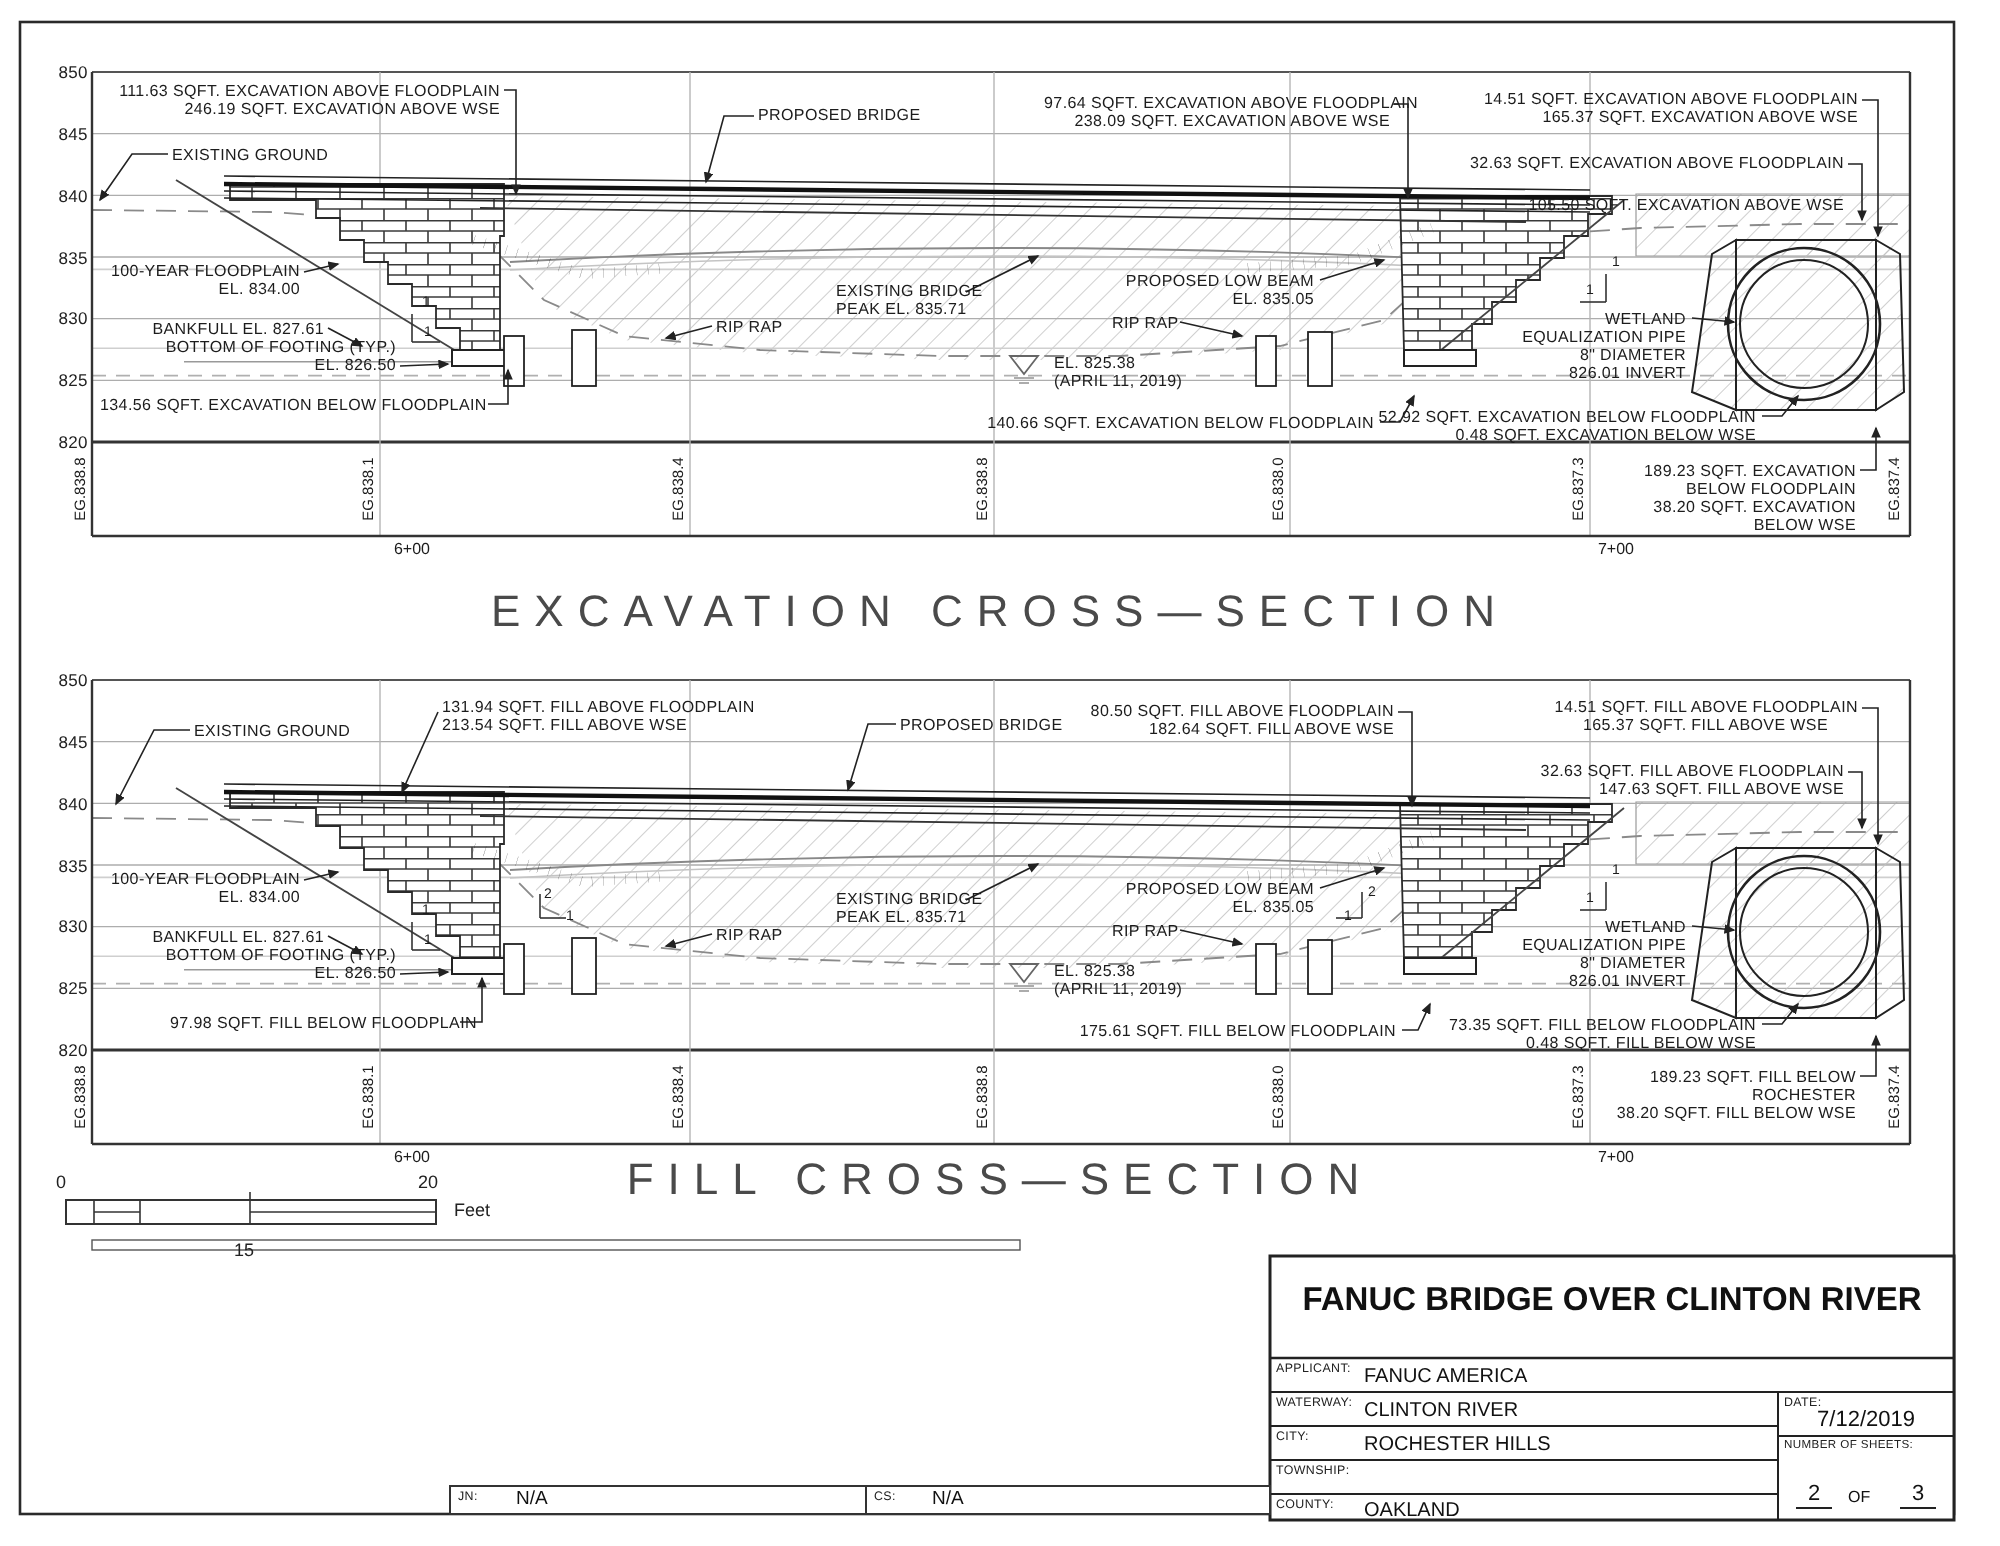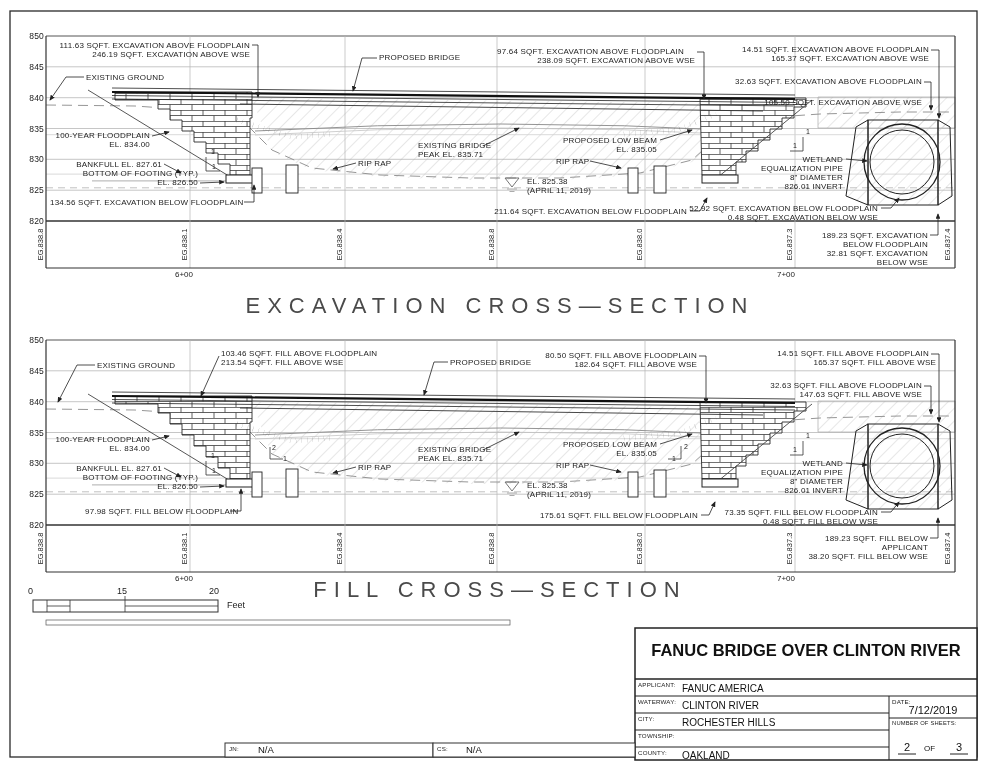--- a/index.html
+++ b/index.html
@@ -4,21 +4,21 @@
 <style>
   html,body{margin:0;padding:0;background:#fff;}
   #sheet{position:relative;width:1000px;height:773px;background:#fff;overflow:hidden;
          font-family:"Liberation Sans",sans-serif;}
   #lw{position:absolute;left:0;top:0;}
   .lb,.lbr{position:absolute;font:8px "Liberation Sans",sans-serif;color:#1c1c1c;white-space:nowrap;letter-spacing:.2px;}
   .lbr{text-align:right;}
   .ax{font-size:8.5px;color:#222;}
   .eg{position:absolute;width:60px;font:7.5px "Liberation Sans",sans-serif;color:#1c1c1c;
       text-align:center;transform:rotate(-90deg);transform-origin:center;white-space:nowrap;}
-  .st{position:absolute;width:40px;text-align:left;font:8px "Liberation Sans",sans-serif;color:#1c1c1c;}
+  .st{position:absolute;width:40px;text-align:right;font:8px "Liberation Sans",sans-serif;color:#1c1c1c;}
   .sl{position:absolute;font:7px "Liberation Sans",sans-serif;color:#1c1c1c;}
   .sec-title{position:absolute;left:200px;width:600px;text-align:center;
       font:400 22px "Liberation Sans",sans-serif;letter-spacing:7px;color:#4a4a4a;white-space:nowrap;}
   .tb-title{position:absolute;left:637px;top:641px;width:338px;text-align:center;
       font:bold 16.5px "Liberation Sans",sans-serif;color:#111;}
   .tiny{position:absolute;font:6.2px "Liberation Sans",sans-serif;color:#222;letter-spacing:.2px;}
   .val{position:absolute;font:10px "Liberation Sans",sans-serif;color:#111;}
   .sb{position:absolute;font:9px "Liberation Sans",sans-serif;color:#222;}
 </style>
 </head>
@@ -205,46 +205,46 @@
       <line x1="950" y1="754" x2="968" y2="754" stroke="#222" stroke-width="1"></line>
       <rect x="225" y="743" width="208" height="14" stroke="#333" stroke-width="1" fill="#fff"></rect>
       <rect x="433" y="743" width="202" height="14" stroke="#333" stroke-width="1" fill="#fff"></rect>
     </svg>
 
 <div>
   <div class="lbr" style="right:750px;top:41px">111.63 SQFT. EXCAVATION ABOVE FLOODPLAIN</div>
   <div class="lbr" style="right:750px;top:50px">246.19 SQFT. EXCAVATION ABOVE WSE</div>
   <div class="lb" style="left:86px;top:73px">EXISTING GROUND</div>
   <div class="lb" style="left:379px;top:53px">PROPOSED BRIDGE</div>
-  <div class="lbr" style="right:316px;top:47px">97.64 SQFT. EXCAVATION ABOVE FLOODPLAIN</div>
+  <div class="lbr" style="right:291px;top:47px">97.64 SQFT. EXCAVATION ABOVE FLOODPLAIN</div>
   <div class="lbr" style="right:305px;top:56px">238.09 SQFT. EXCAVATION ABOVE WSE</div>
   <div class="lbr" style="right:71px;top:45px">14.51 SQFT. EXCAVATION ABOVE FLOODPLAIN</div>
   <div class="lbr" style="right:71px;top:54px">165.37 SQFT. EXCAVATION ABOVE WSE</div>
   <div class="lbr" style="right:78px;top:77px">32.63 SQFT. EXCAVATION ABOVE FLOODPLAIN</div>
   <div class="lbr" style="right:78px;top:98px">105.50 SQFT. EXCAVATION ABOVE WSE</div>
   <div class="lb" style="left:418px;top:141px">EXISTING BRIDGE</div>
   <div class="lb" style="left:418px;top:150px">PEAK EL. 835.71</div>
   <div class="lbr" style="right:343px;top:136px">PROPOSED LOW BEAM</div>
   <div class="lbr" style="right:343px;top:145px">EL. 835.05</div>
   <div class="lb" style="left:358px;top:159px">RIP RAP</div>
   <div class="lb" style="left:556px;top:157px">RIP RAP</div>
   <div class="lbr" style="right:850px;top:131px">100-YEAR FLOODPLAIN</div>
   <div class="lbr" style="right:850px;top:140px">EL. 834.00</div>
   <div class="lbr" style="right:838px;top:160px">BANKFULL EL. 827.61</div>
   <div class="lbr" style="right:802px;top:169px">BOTTOM OF FOOTING (TYP.)</div>
   <div class="lbr" style="right:802px;top:178px">EL. 826.50</div>
   <div class="lb" style="left:50px;top:198px">134.56 SQFT. EXCAVATION BELOW FLOODPLAIN</div>
   <div class="lb" style="left:527px;top:177px">EL. 825.38</div>
   <div class="lb" style="left:527px;top:186px">(APRIL 11, 2019)</div>
-  <div class="lbr" style="right:313px;top:207px">211.64 SQFT. EXCAVATION BELOW FLOODPLAIN</div>
+  <div class="lbr" style="right:313px;top:207px">140.66 SQFT. EXCAVATION BELOW FLOODPLAIN</div>
   <div class="lbr" style="right:122px;top:204px">52.92 SQFT. EXCAVATION BELOW FLOODPLAIN</div>
   <div class="lbr" style="right:122px;top:213px">0.48 SQFT. EXCAVATION BELOW WSE</div>
   <div class="lbr" style="right:72px;top:231px">189.23 SQFT. EXCAVATION</div>
   <div class="lbr" style="right:72px;top:240px">BELOW FLOODPLAIN</div>
-  <div class="lbr" style="right:72px;top:249px">32.81 SQFT. EXCAVATION</div>
+  <div class="lbr" style="right:72px;top:249px">38.20 SQFT. EXCAVATION</div>
   <div class="lbr" style="right:72px;top:258px">BELOW WSE</div>
   <div class="lbr" style="right:157px;top:155px">WETLAND</div>
   <div class="lbr" style="right:157px;top:164px">EQUALIZATION PIPE</div>
   <div class="lbr" style="right:157px;top:173px">8" DIAMETER</div>
   <div class="lbr" style="right:157px;top:182px">826.01 INVERT</div>
   <div class="sl" style="left:211px;top:148px">1</div>
   <div class="sl" style="left:212px;top:163px">1</div>
   <div class="sl" style="left:806px;top:128px">1</div>
   <div class="sl" style="left:793px;top:142px">1</div>
   <div class="ax lbr" style="right:956px;top:31px">850</div>
@@ -260,49 +260,49 @@
   <div class="eg" style="left:461px;top:240px">EG.838.8</div>
   <div class="eg" style="left:609px;top:240px">EG.838.0</div>
   <div class="eg" style="left:759px;top:240px">EG.837.3</div>
   <div class="eg" style="left:917px;top:240px">EG.837.4</div>
   <div class="st" style="left:175px;top:270px">6+00</div>
   <div class="st" style="left:777px;top:270px">7+00</div>
   <div class="sec-title" style="top:293px">EXCAVATION CROSS—SECTION</div>
 </div>
 
 <div>
-  <div class="lb" style="left:221px;top:349px">103.46 SQFT. FILL ABOVE FLOODPLAIN</div>
+  <div class="lb" style="left:221px;top:349px">131.94 SQFT. FILL ABOVE FLOODPLAIN</div>
   <div class="lb" style="left:221px;top:358px">213.54 SQFT. FILL ABOVE WSE</div>
   <div class="lb" style="left:97px;top:361px">EXISTING GROUND</div>
   <div class="lb" style="left:450px;top:358px">PROPOSED BRIDGE</div>
   <div class="lbr" style="right:303px;top:351px">80.50 SQFT. FILL ABOVE FLOODPLAIN</div>
   <div class="lbr" style="right:303px;top:360px">182.64 SQFT. FILL ABOVE WSE</div>
   <div class="lbr" style="right:71px;top:349px">14.51 SQFT. FILL ABOVE FLOODPLAIN</div>
-  <div class="lbr" style="right:64px;top:358px">165.37 SQFT. FILL ABOVE WSE</div>
+  <div class="lbr" style="right:86px;top:358px">165.37 SQFT. FILL ABOVE WSE</div>
   <div class="lbr" style="right:78px;top:381px">32.63 SQFT. FILL ABOVE FLOODPLAIN</div>
   <div class="lbr" style="right:78px;top:390px">147.63 SQFT. FILL ABOVE WSE</div>
   <div class="lb" style="left:418px;top:445px">EXISTING BRIDGE</div>
   <div class="lb" style="left:418px;top:454px">PEAK EL. 835.71</div>
   <div class="lbr" style="right:343px;top:440px">PROPOSED LOW BEAM</div>
   <div class="lbr" style="right:343px;top:449px">EL. 835.05</div>
   <div class="lb" style="left:358px;top:463px">RIP RAP</div>
   <div class="lb" style="left:556px;top:461px">RIP RAP</div>
   <div class="lbr" style="right:850px;top:435px">100-YEAR FLOODPLAIN</div>
   <div class="lbr" style="right:850px;top:444px">EL. 834.00</div>
   <div class="lbr" style="right:838px;top:464px">BANKFULL EL. 827.61</div>
   <div class="lbr" style="right:802px;top:473px">BOTTOM OF FOOTING (TYP.)</div>
   <div class="lbr" style="right:802px;top:482px">EL. 826.50</div>
   <div class="lb" style="left:85px;top:507px">97.98 SQFT. FILL BELOW FLOODPLAIN</div>
   <div class="lb" style="left:527px;top:481px">EL. 825.38</div>
   <div class="lb" style="left:527px;top:490px">(APRIL 11, 2019)</div>
   <div class="lbr" style="right:302px;top:511px">175.61 SQFT. FILL BELOW FLOODPLAIN</div>
   <div class="lbr" style="right:122px;top:508px">73.35 SQFT. FILL BELOW FLOODPLAIN</div>
   <div class="lbr" style="right:122px;top:517px">0.48 SQFT. FILL BELOW WSE</div>
   <div class="lbr" style="right:72px;top:534px">189.23 SQFT. FILL BELOW</div>
-  <div class="lbr" style="right:72px;top:543px">APPLICANT</div>
+  <div class="lbr" style="right:72px;top:543px">ROCHESTER</div>
   <div class="lbr" style="right:72px;top:552px">38.20 SQFT. FILL BELOW WSE</div>
   <div class="lbr" style="right:72px;top:561px"></div>
   <div class="lbr" style="right:157px;top:459px">WETLAND</div>
   <div class="lbr" style="right:157px;top:468px">EQUALIZATION PIPE</div>
   <div class="lbr" style="right:157px;top:477px">8" DIAMETER</div>
   <div class="lbr" style="right:157px;top:486px">826.01 INVERT</div>
   <div class="sl" style="left:211px;top:452px">1</div>
   <div class="sl" style="left:212px;top:467px">1</div>
   <div class="sl" style="left:806px;top:432px">1</div>
   <div class="sl" style="left:793px;top:446px">1</div>
@@ -324,21 +324,21 @@
   <div class="eg" style="left:609px;top:544px">EG.838.0</div>
   <div class="eg" style="left:759px;top:544px">EG.837.3</div>
   <div class="eg" style="left:917px;top:544px">EG.837.4</div>
   <div class="st" style="left:175px;top:574px">6+00</div>
   <div class="st" style="left:777px;top:574px">7+00</div>
   <div class="sec-title" style="top:577px">FILL CROSS—SECTION</div>
 </div>
 
 <div>
   <div class="sb" style="left:28px;top:586px">0</div>
-  <div class="sb" style="left:117px;top:586px">15</div>
+  <div class="sb" style="left:117px;top:620px">15</div>
   <div class="sb" style="left:209px;top:586px">20</div>
   <div class="sb" style="left:227px;top:600px">Feet</div>
 </div>
 
 <div>
   <div class="tb-title">FANUC BRIDGE OVER CLINTON RIVER</div>
   <div class="tiny" style="left:638px;top:681px">APPLICANT:</div>
   <div class="val" style="left:682px;top:683px">FANUC AMERICA</div>
   <div class="tiny" style="left:638px;top:698px">WATERWAY:</div>
   <div class="val" style="left:682px;top:700px">CLINTON RIVER</div>

